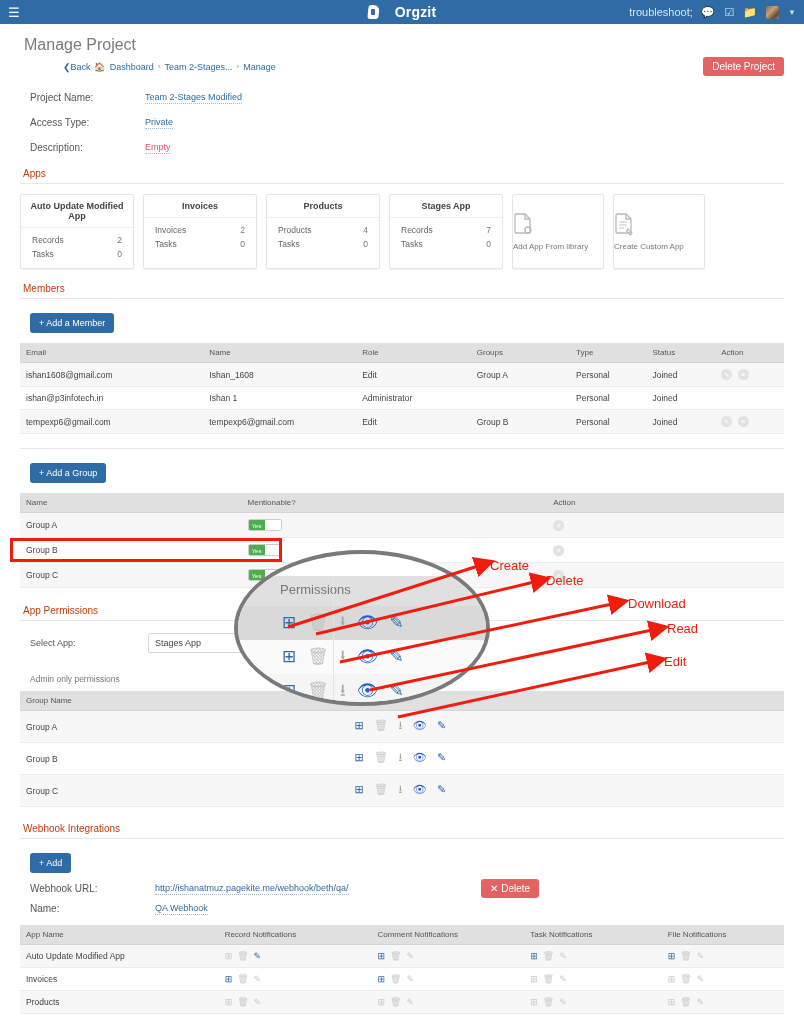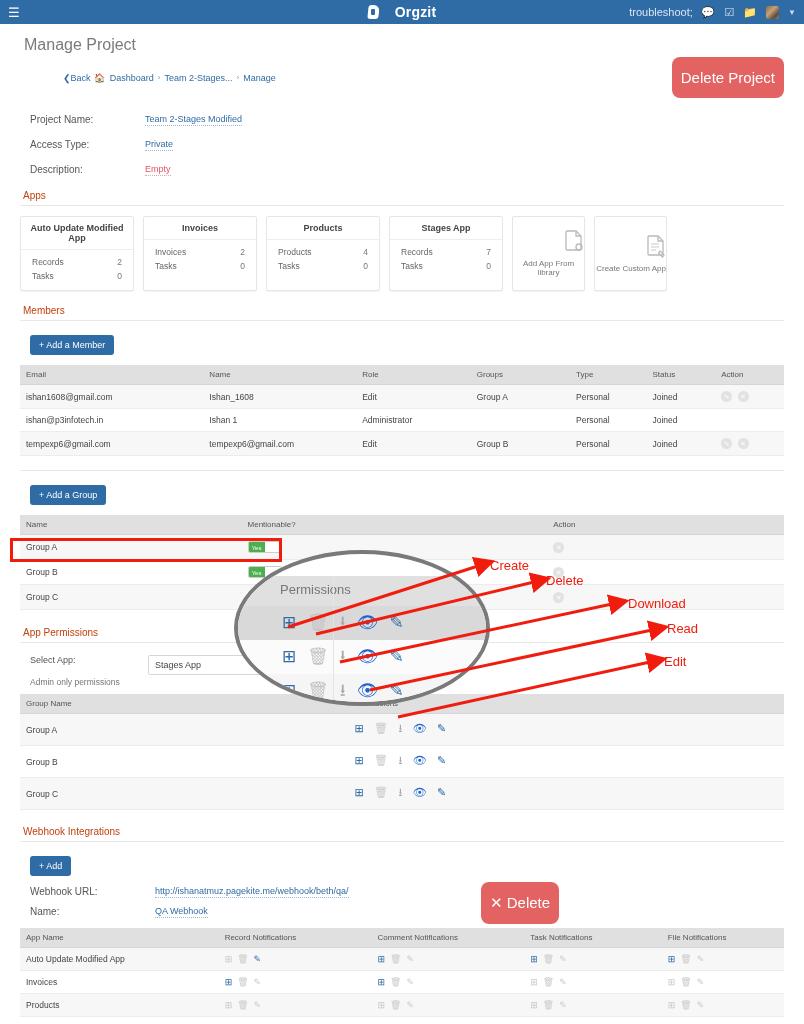--- a/index.html
+++ b/index.html
@@ -49,22 +49,22 @@
 
   
   .page{ padding:10px 20px 0 20px; position:relative; }
   .page-title{ font-size:16px; color:#7b7b7b; font-weight:normal; margin:2px 0 3px 4px; }
   .crumbrow{ display:flex; align-items:center; justify-content:space-between;margin-left:39px; }
   .crumbs{ display:flex; align-items:center; gap:4px; font-size:9px; margin-left:4px;}
   .crumbs a{ color:#2f6ba5; text-decoration:none; }
   .crumb-sep{ color:#999; font-size:8px; }
   .crumb-home{ color:#2f6ba5; font-size:9px; }
   .btn-danger{
-    background:#e36363; color:#fff; border:none; border-radius:8px;
-    font-size:15px; padding:12px 9px; cursor:pointer;
+    background:#e36363; color:#fff; border:none; border-radius:3px;
+    font-size:10px; padding:4px 9px; cursor:pointer;
   }
   .btn-primary{
     background:#2f6ba5; color:#fff; border:none; border-radius:3px;
     font-size:9px; padding:5px 9px; cursor:pointer;
   }
 
   
   .fieldwrap{ margin-top:16px; }
   .frow{ display:flex; align-items:flex-start; margin-bottom:13px; }
   .flabel{ width:125px; font-size:10px; color:#555; padding-left:10px;}
@@ -86,22 +86,22 @@
     box-shadow:0 1px 1px rgba(0,0,0,.05);
   }
   .appcard-h{
     text-align:center; font-size:9px; font-weight:bold; color:#444;
     padding:6px 2px; border-bottom:1px solid #eee;
   }
   .appcard-b{ padding:5px 11px 7px 11px; }
   .appstat{ display:flex; justify-content:space-between; font-size:8.5px; color:#666; padding:2px 0;}
   .appstat .v{ color:#777; }
   .addcard{
-    width:73px; border:1px solid #e6e6e6; border-radius:2px; background:#fff;
-    display:flex; flex-direction:column; align-items:flex-end; justify-content:center;
+    width:92px; border:1px solid #e6e6e6; border-radius:2px; background:#fff;
+    display:flex; flex-direction:column; align-items:flex-start; justify-content:center;
     gap:5px; box-shadow:0 1px 1px rgba(0,0,0,.05); cursor:pointer;
   }
   .addcard .lbl{ font-size:8px; color:#777; text-align:center; }
 
   
   table.tbl{ width:100%; border-collapse:collapse; font-size:8.5px; }
   table.tbl th{
     background:#e0e0e0; color:#555; font-weight:normal; text-align:left;
     padding:5px 6px; font-size:8px; border-bottom:1px solid #d5d5d5;
   }
@@ -114,21 +114,21 @@
     text-align:center; margin-right:3px; cursor:pointer;
   }
   .toggle{
     display:inline-flex; width:34px; height:12px; border:1px solid #ccc; border-radius:2px;
     overflow:hidden; cursor:pointer;
   }
   .toggle .on{ background:#4cae4c; color:#fff; font-size:6px; width:17px; text-align:center; line-height:12px;}
   .toggle .off{ background:#fff; width:17px; }
 
   
-  .selrow{ display:flex; margin:12px 0 2px 0;}
+  .selrow{ display:flex; align-items:center; margin:12px 0 21px 0;}
   .selrow .lb{ width:128px; font-size:9px; color:#555; padding-left:10px;}
   .selbox{
     width:215px; border:1px solid #d6d6d6; background:#fff;
     font-size:9px; color:#444; padding:4px 6px; border-radius:2px; cursor:pointer;
   }
   .adminonly{ font-size:8.5px; color:#777; margin:0 0 7px 10px; }
   .perm-ic{ margin-right:8px; font-size:11px; }
 
   
   .wic{ margin-right:5px; font-size:9px; color:#c9c9c9; cursor:pointer;}

